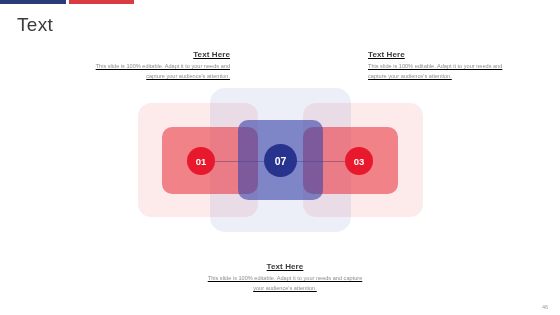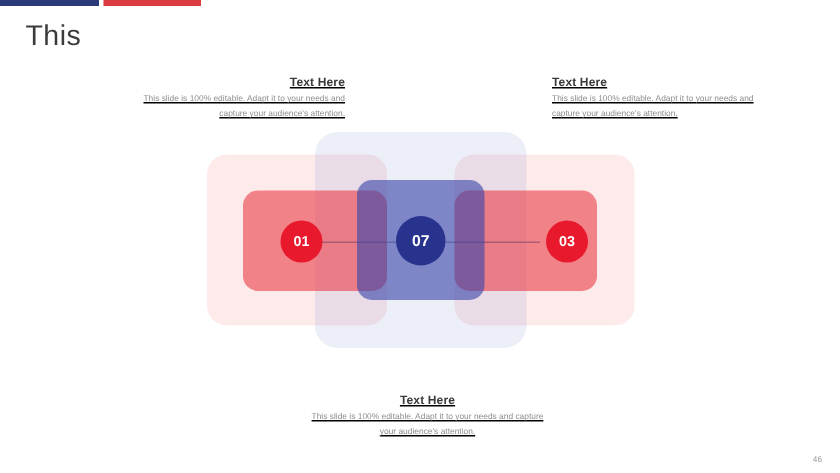--- a/index.html
+++ b/index.html
@@ -133,42 +133,42 @@
     background: #e8192c;
     font-size: 9.5px;
   }
   .badge-02 {
     left: 264px; top: 144px;
     width: 33px; height: 33px;
     background: #27338c;
     font-size: 10.5px;
   }
   .badge-03 {
-    left: 364px; top: 147px;
+    left: 345px; top: 147px;
     width: 28px; height: 28px;
     background: #e8192c;
     font-size: 9.5px;
   }
 
   
   .page-number {
     position: absolute;
     right: 12px;
     bottom: 5px;
     font-size: 5.5px;
     color: #9a9a9a;
   }
 </style>
 </head>
 <body>
 
 <div class="accent-bar accent-navy"></div>
 <div class="accent-bar accent-red"></div>
 
-<div class="slide-title">This</div>
+<div class="slide-title">Text</div>
 
 <div class="venn-stage">
   <div class="shape pane-outer-left"></div>
   <div class="shape pane-outer-right"></div>
   <div class="shape pane-outer-center"></div>
 
   <div class="shape pane-inner-left"></div>
   <div class="shape pane-inner-right"></div>
 
   <div class="shape connector"></div>

